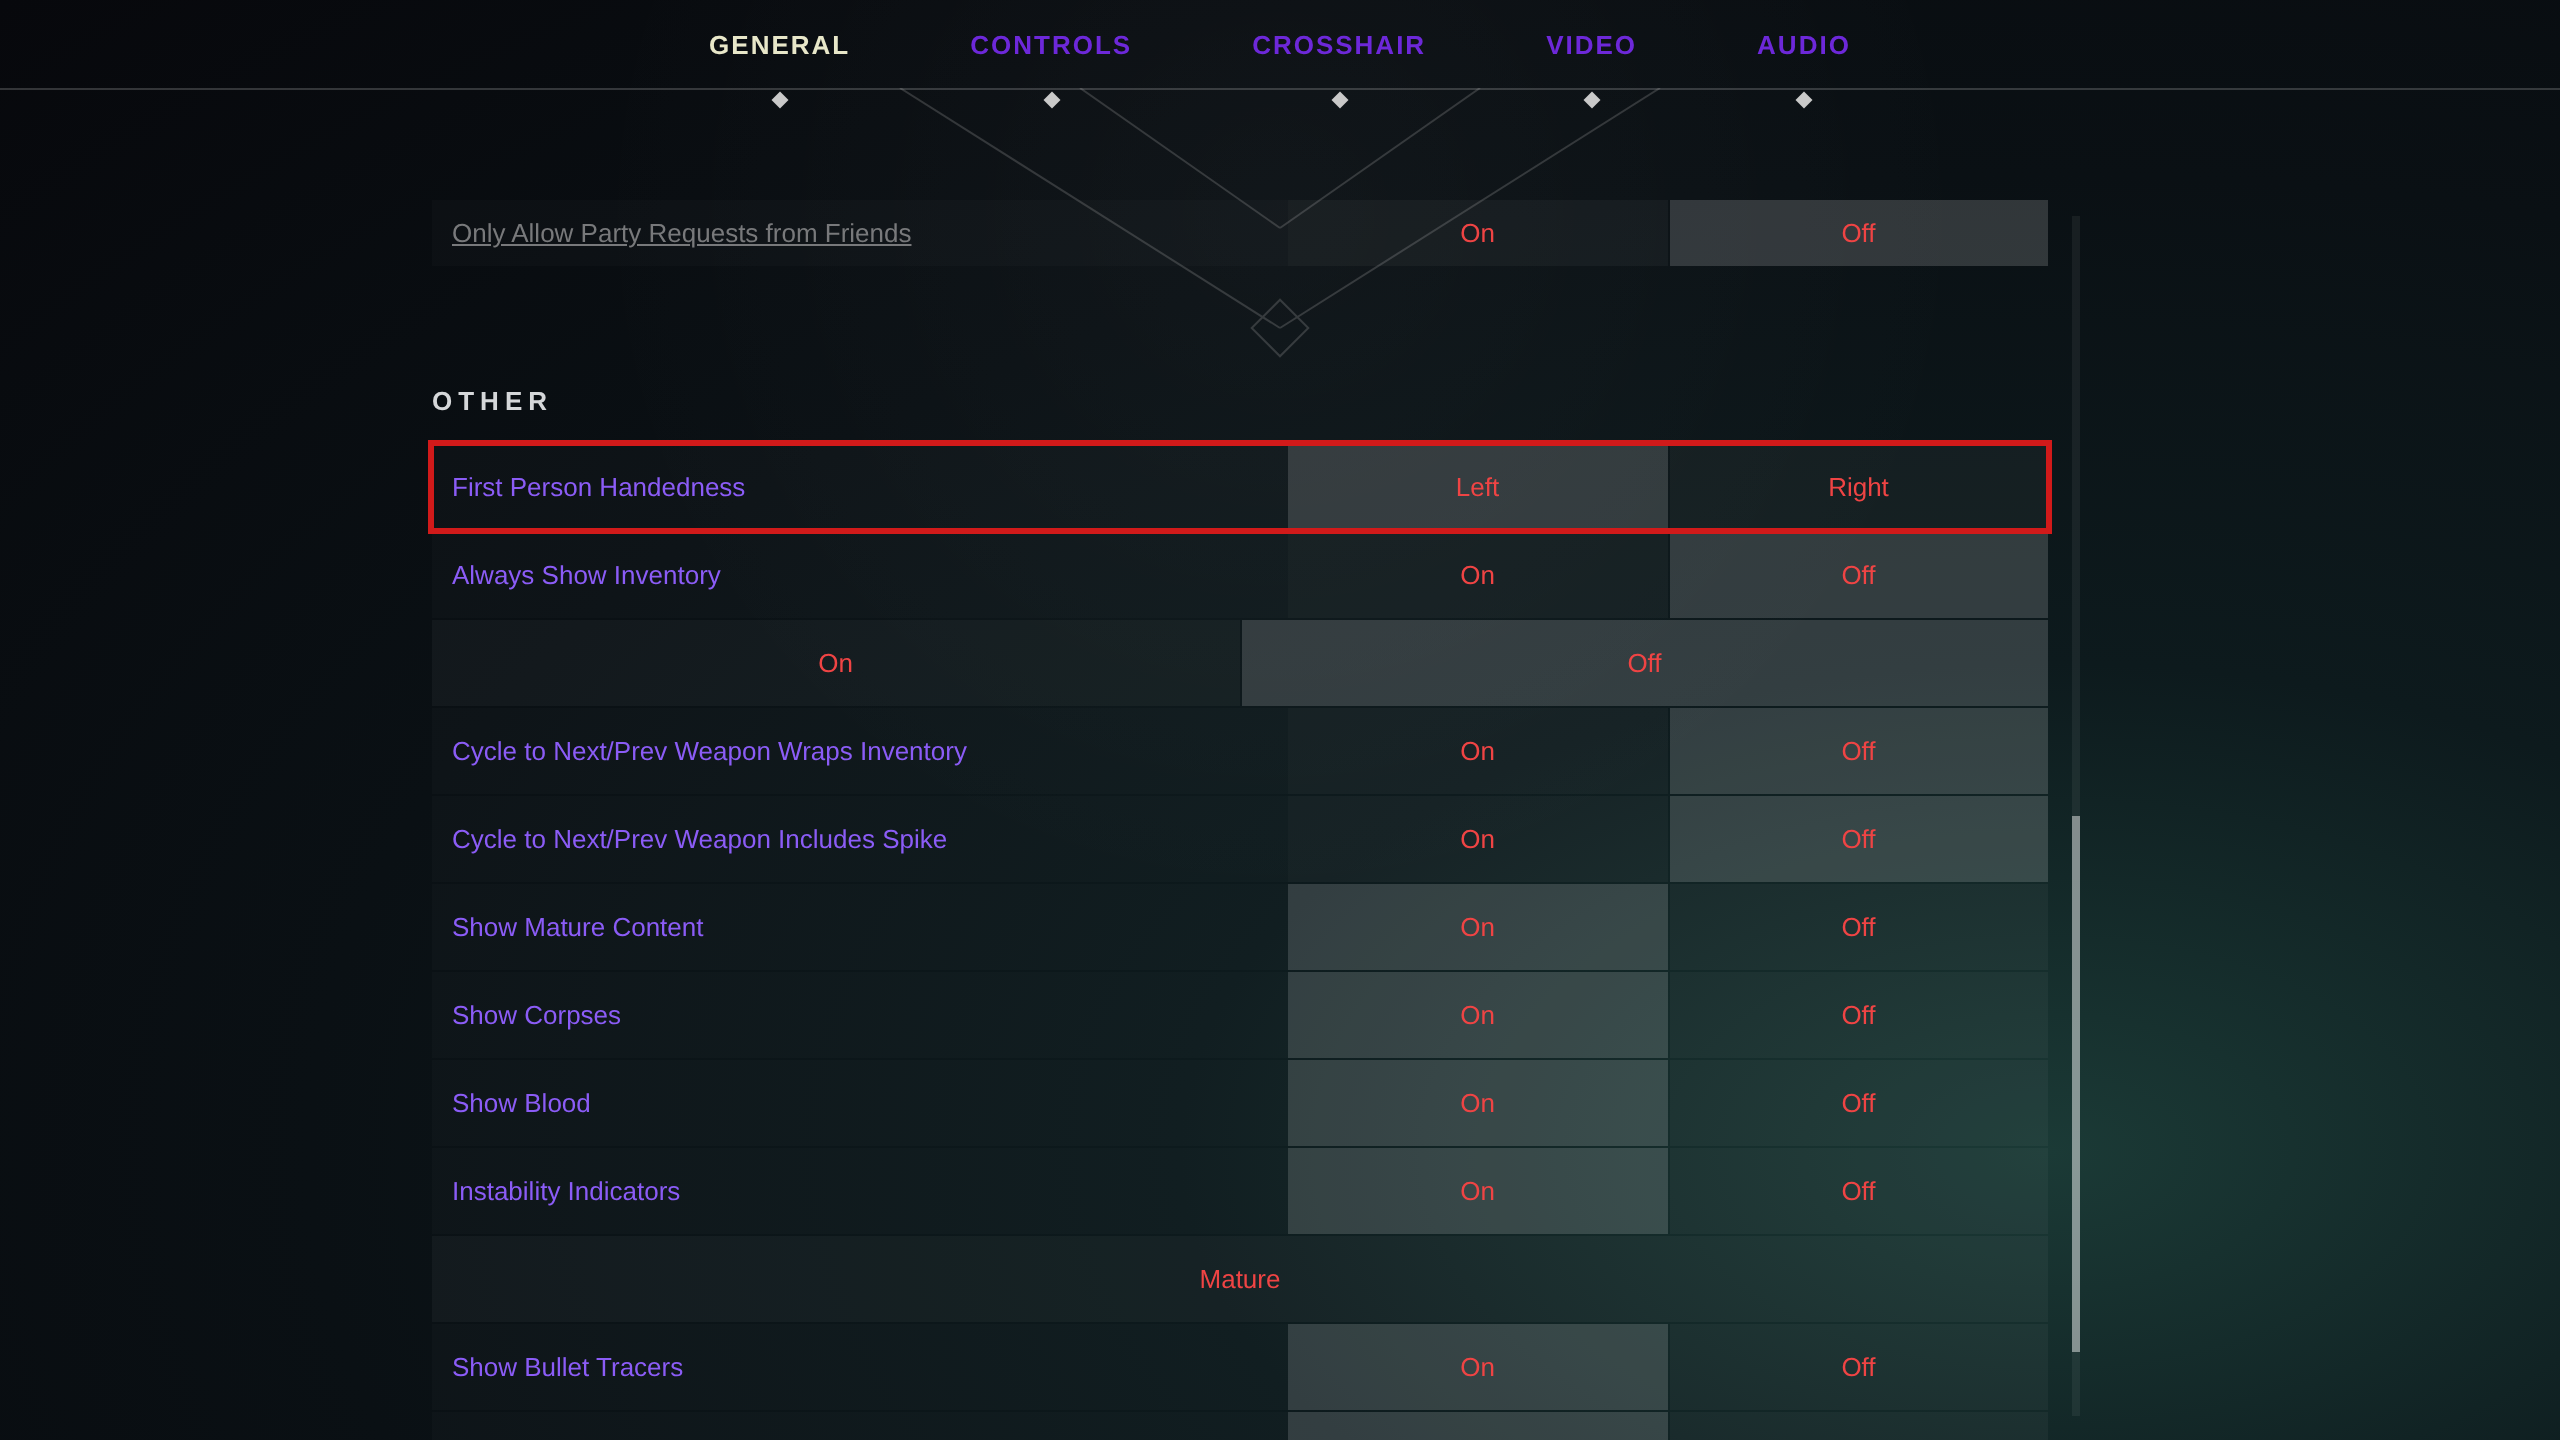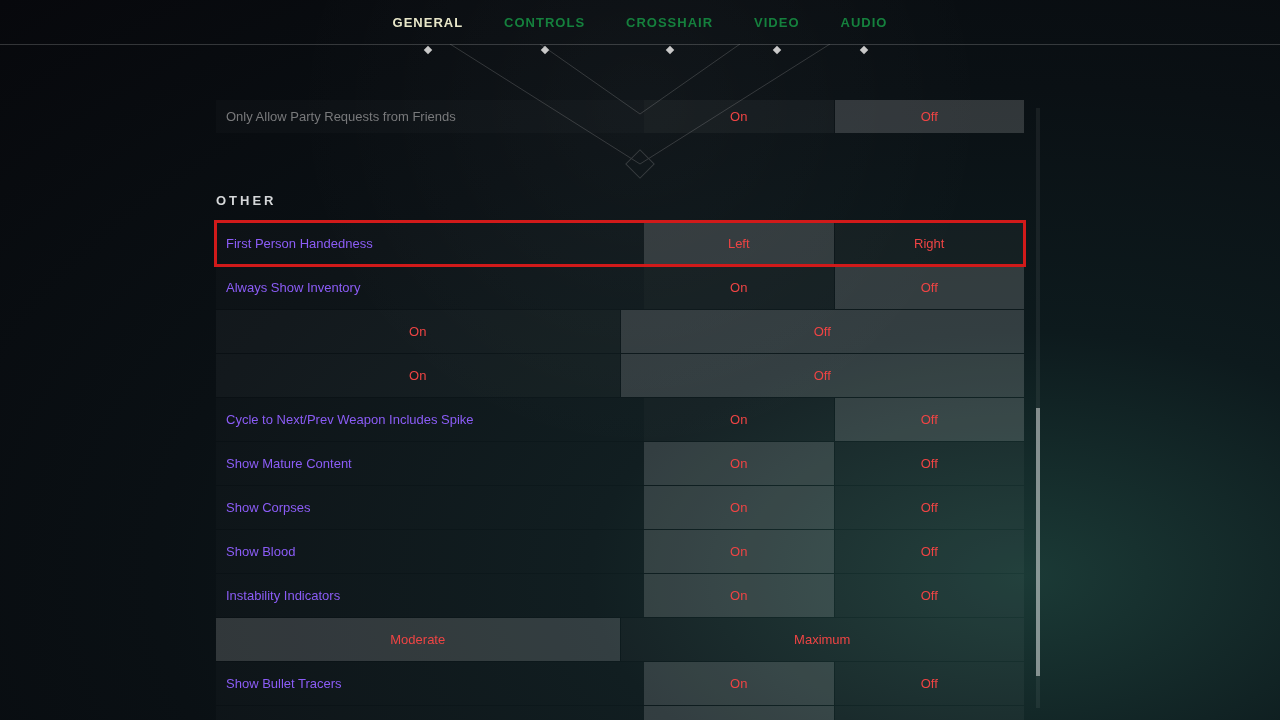--- a/index.html
+++ b/index.html
@@ -4,25 +4,25 @@
 <style>
   html,body{margin:0;padding:0;width:1280px;height:720px;overflow:hidden;
     font-family:"Segoe UI",Arial,Helvetica,sans-serif;
     background:radial-gradient(ellipse at 80% 80%,#1b3a36 0%,#0d1a1d 30%,#0a1014 60%,#07080c 100%);
     color:#e6e6e6;}
   body::before{content:"";position:absolute;inset:0;
     background:radial-gradient(circle at 50% 15%,rgba(255,255,255,0.03) 0%,transparent 40%);pointer-events:none;}
   
   .nav{
     position:relative;width:100%;height:44px;
-    display:flex;justify-content:center;align-items:center;gap:41px;
+    display:flex;justify-content:center;align-items:center;gap:60px;
     border-bottom:1px solid rgba(255,255,255,0.18);
   }
   .nav-item{position:relative;font-size:13px;letter-spacing:1px;font-weight:600;
-    color:#15803d;cursor:pointer;}
+    color:#6d28d9;cursor:pointer;}
   .nav-item.active{color:#e8e7c9;}
   .nav-item::after{content:"";position:absolute;left:50%;top:32px;transform:translateX(-50%) rotate(45deg);
     width:6px;height:6px;background:#c9c9c9;}
   
   .deco{position:absolute;left:50%;top:44px;transform:translateX(-50%);
     width:400px;height:160px;pointer-events:none;opacity:0.25;}
   .deco svg{width:100%;height:100%;}
   
   .panel{position:absolute;left:216px;top:100px;width:808px;}
   .section-head{font-size:13px;font-weight:700;letter-spacing:3px;color:#d5d7d9;
@@ -33,21 +33,21 @@
     font-size:13px;color:#8b5cf6;background:rgba(255,255,255,0.02);}
   .row .opt{flex:1;display:flex;align-items:center;justify-content:center;
     font-size:13px;color:#ef4444;cursor:pointer;
     background:rgba(255,255,255,0.04);}
   .row .opt.sel{background:rgba(255,255,255,0.16);}
   .row .opt+.opt{margin-left:1px;}
   .row.tri .opt{flex:1;}
   
   .row.highlight{outline:3px solid #d11a1a;outline-offset:-1px;}
   
-  .row.truncate-top .label{color:#78797b;}
+  .row.truncate-top .label{color:#78797b;text-decoration:underline;}
   
   .scroll-track{position:absolute;left:1036px;top:108px;width:4px;height:600px;
     background:rgba(255,255,255,0.06);}
   .scroll-thumb{position:absolute;left:0;top:300px;width:4px;height:268px;
     background:rgba(255,255,255,0.45);}
 </style>
 </head>
 <body>
 
 <div class="nav" id="nav">
@@ -89,20 +89,21 @@
       <div class="row">
         <div class="label">Always Show Inventory</div>
         <div class="opt">On</div>
         <div class="opt sel">Off</div>
       </div>
       <div class="row">
         <div class="opt">On</div>
         <div class="opt sel">Off</div>
       </div>
       <div class="row">
+        <div class="label">Cycle to Next/Prev Weapon Wraps Inventory</div>
         <div class="opt">On</div>
         <div class="opt sel">Off</div>
       </div>
       <div class="row">
         <div class="label">Cycle to Next/Prev Weapon Includes Spike</div>
         <div class="opt">On</div>
         <div class="opt sel">Off</div>
       </div>
       <div class="row">
         <div class="label">Show Mature Content</div>
@@ -118,22 +119,21 @@
         <div class="label">Show Blood</div>
         <div class="opt sel">On</div>
         <div class="opt">Off</div>
       </div>
       <div class="row">
         <div class="label">Instability Indicators</div>
         <div class="opt sel">On</div>
         <div class="opt">Off</div>
       </div>
       <div class="row tri">
-        <div class="opt sel">Moderate</div>
-        <div class="opt">Maximum</div>
+        <div class="opt">Mature</div>
       </div>
       <div class="row">
         <div class="label">Show Bullet Tracers</div>
         <div class="opt sel">On</div>
         <div class="opt">Off</div>
       </div>
       <div class="row">
         <div class="label">Show Spectator Count</div>
         <div class="opt sel">On</div>
         <div class="opt">Off</div>

